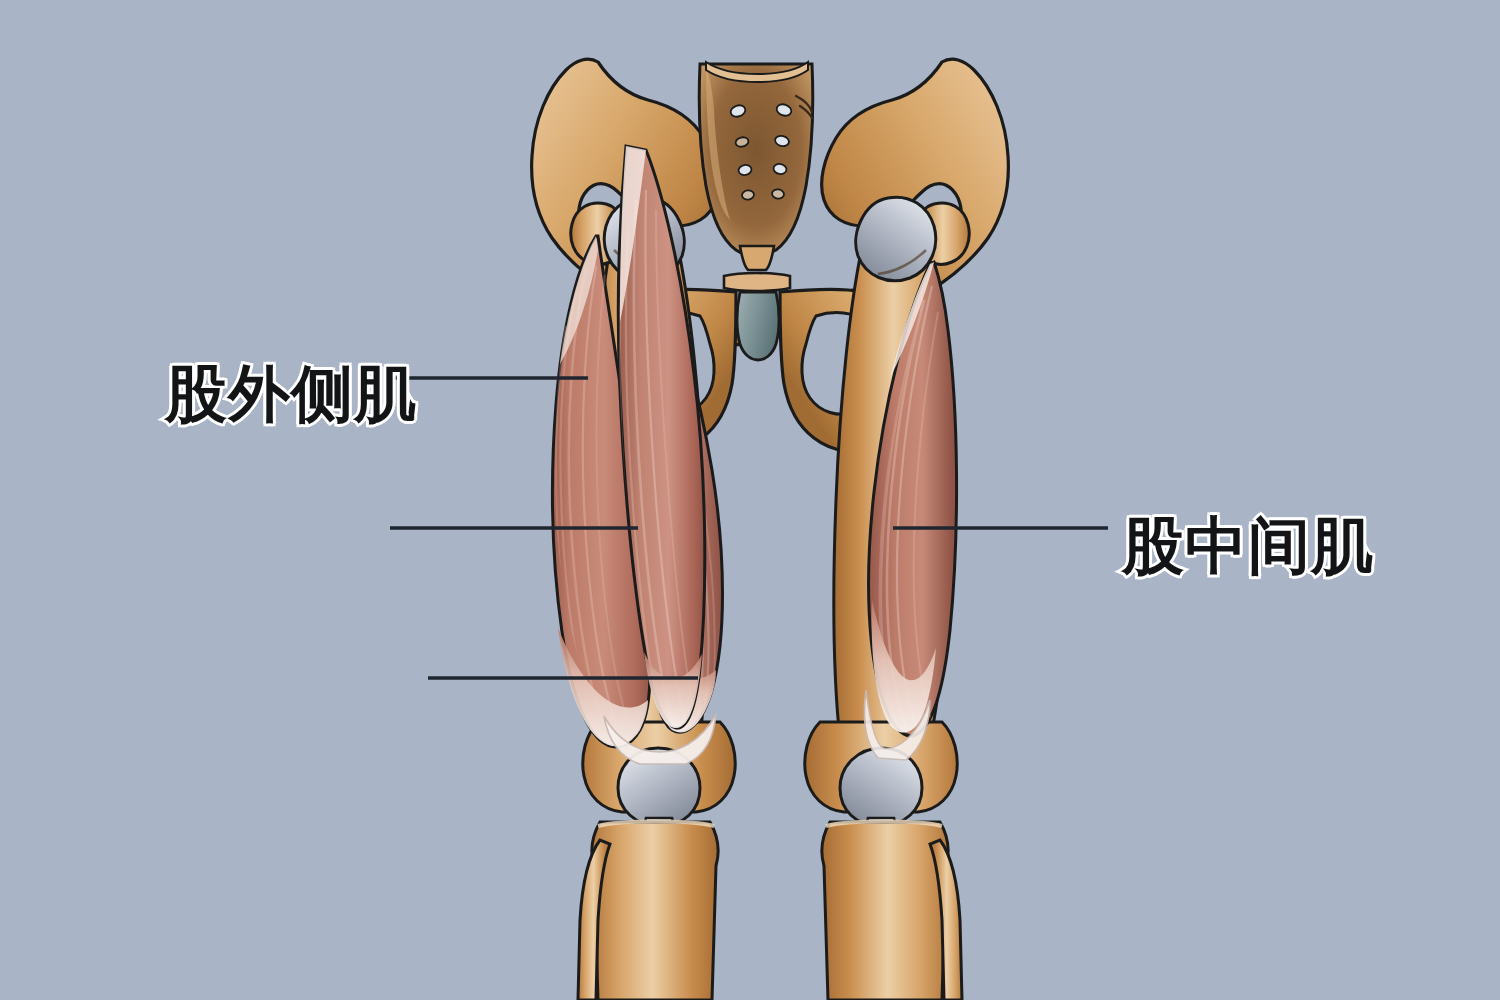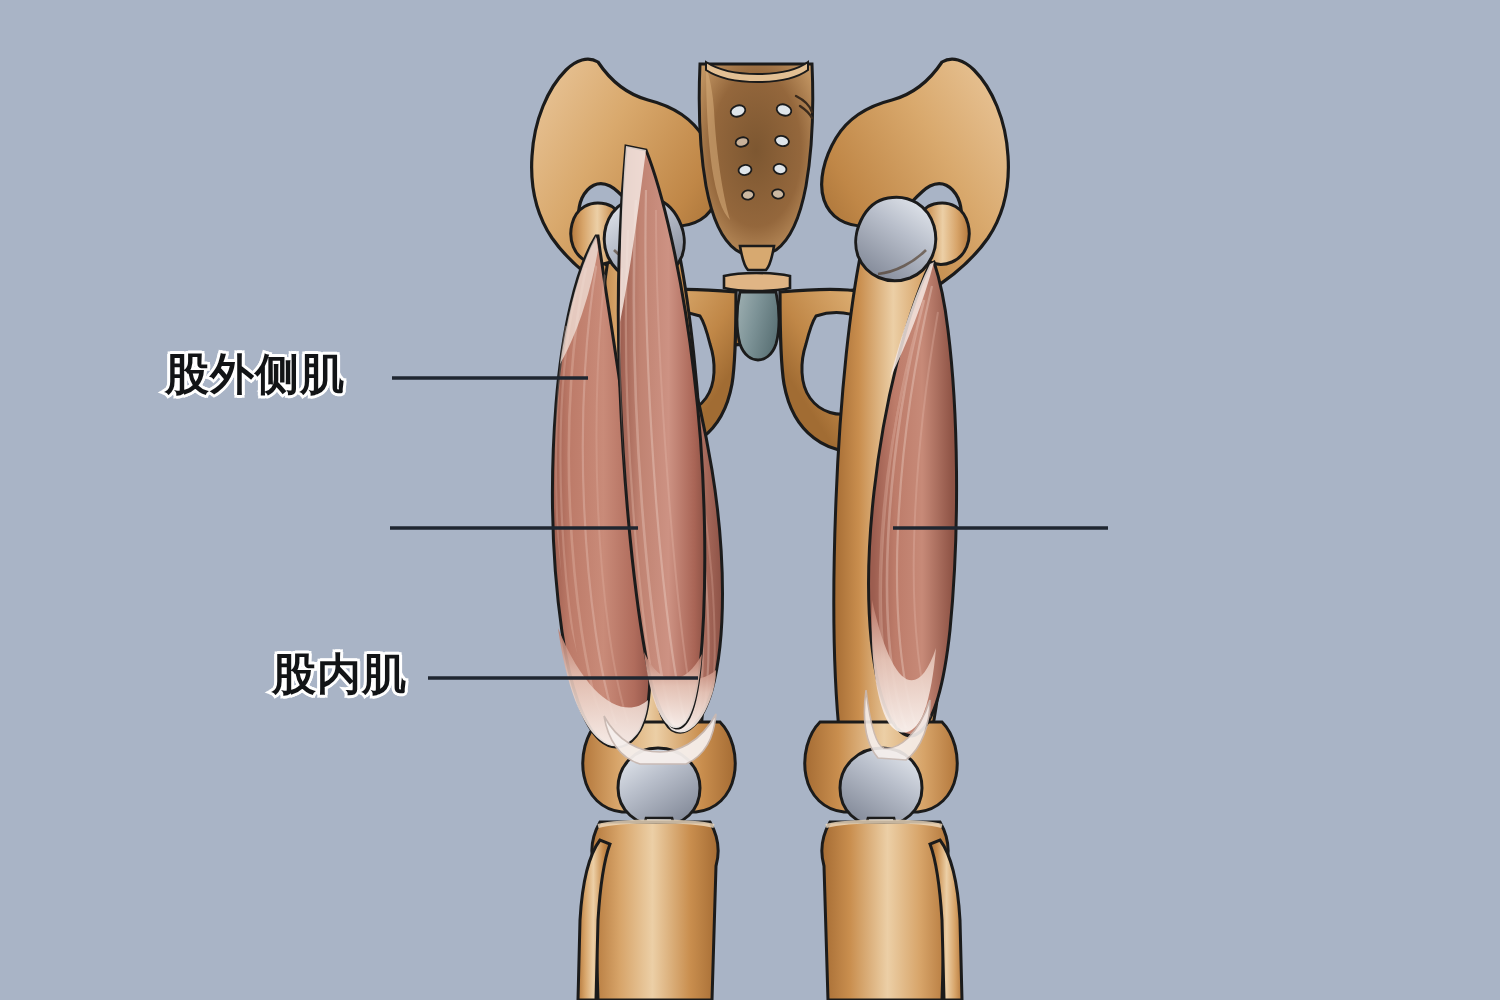--- a/index.html
+++ b/index.html
@@ -19,32 +19,33 @@
     position: absolute;
     inset: 0;
     background: #a9b4c6;
   }
   #figure {
     position: absolute;
     inset: 0;
   }
   .label {
     position: absolute;
-    font-size: 44px;
+    font-size: 62px;
     font-weight: 700;
     line-height: 1;
     color: #121416;
     letter-spacing: 1px;
     white-space: nowrap;
     -webkit-text-stroke: 5px #ffffff;
     paint-order: stroke fill;
     text-shadow:
        2px 0 0 #fff, -2px 0 0 #fff, 0 2px 0 #fff, 0 -2px 0 #fff,
        2px 2px 0 #fff, -2px 2px 0 #fff, 2px -2px 0 #fff, -2px -2px 0 #fff,
        3px 0 0 #fff, -3px 0 0 #fff, 0 3px 0 #fff, 0 -3px 0 #fff;
+    margin-top: 11px;
   }
   .label .inner {
     position: relative;
   }
   #lbl-vastus-lateralis { left: 165px; top: 352px; }
   #lbl-rectus-femoris   { left: 228px; top: 504px; }
   #lbl-vastus-medialis  { left: 272px; top: 652px; }
   #lbl-vastus-intermedius { left: 1122px; top: 504px; }
 </style>
 </head>
@@ -340,17 +341,17 @@
       <line x1="428" y1="678" x2="698" y2="678"></line>
       <line x1="893" y1="528" x2="1108" y2="528"></line>
     </g>
   </svg>
 
   <div class="label" id="lbl-vastus-lateralis" style="left: 165px; top: 352px;">
     <span class="inner">股外侧肌</span>
   </div>
 
 
-  <div class="label" id="lbl-vastus-medialis" style="left: 272px; top: 652px;">
-    <span class="inner">股内肌</span>
+
+  <div class="label" id="lbl-vastus-intermedius" style="left: 1122px; top: 504px;">
+    <span class="inner">股中间肌</span>
   </div>
-
 </div>
 
 </body></html>

